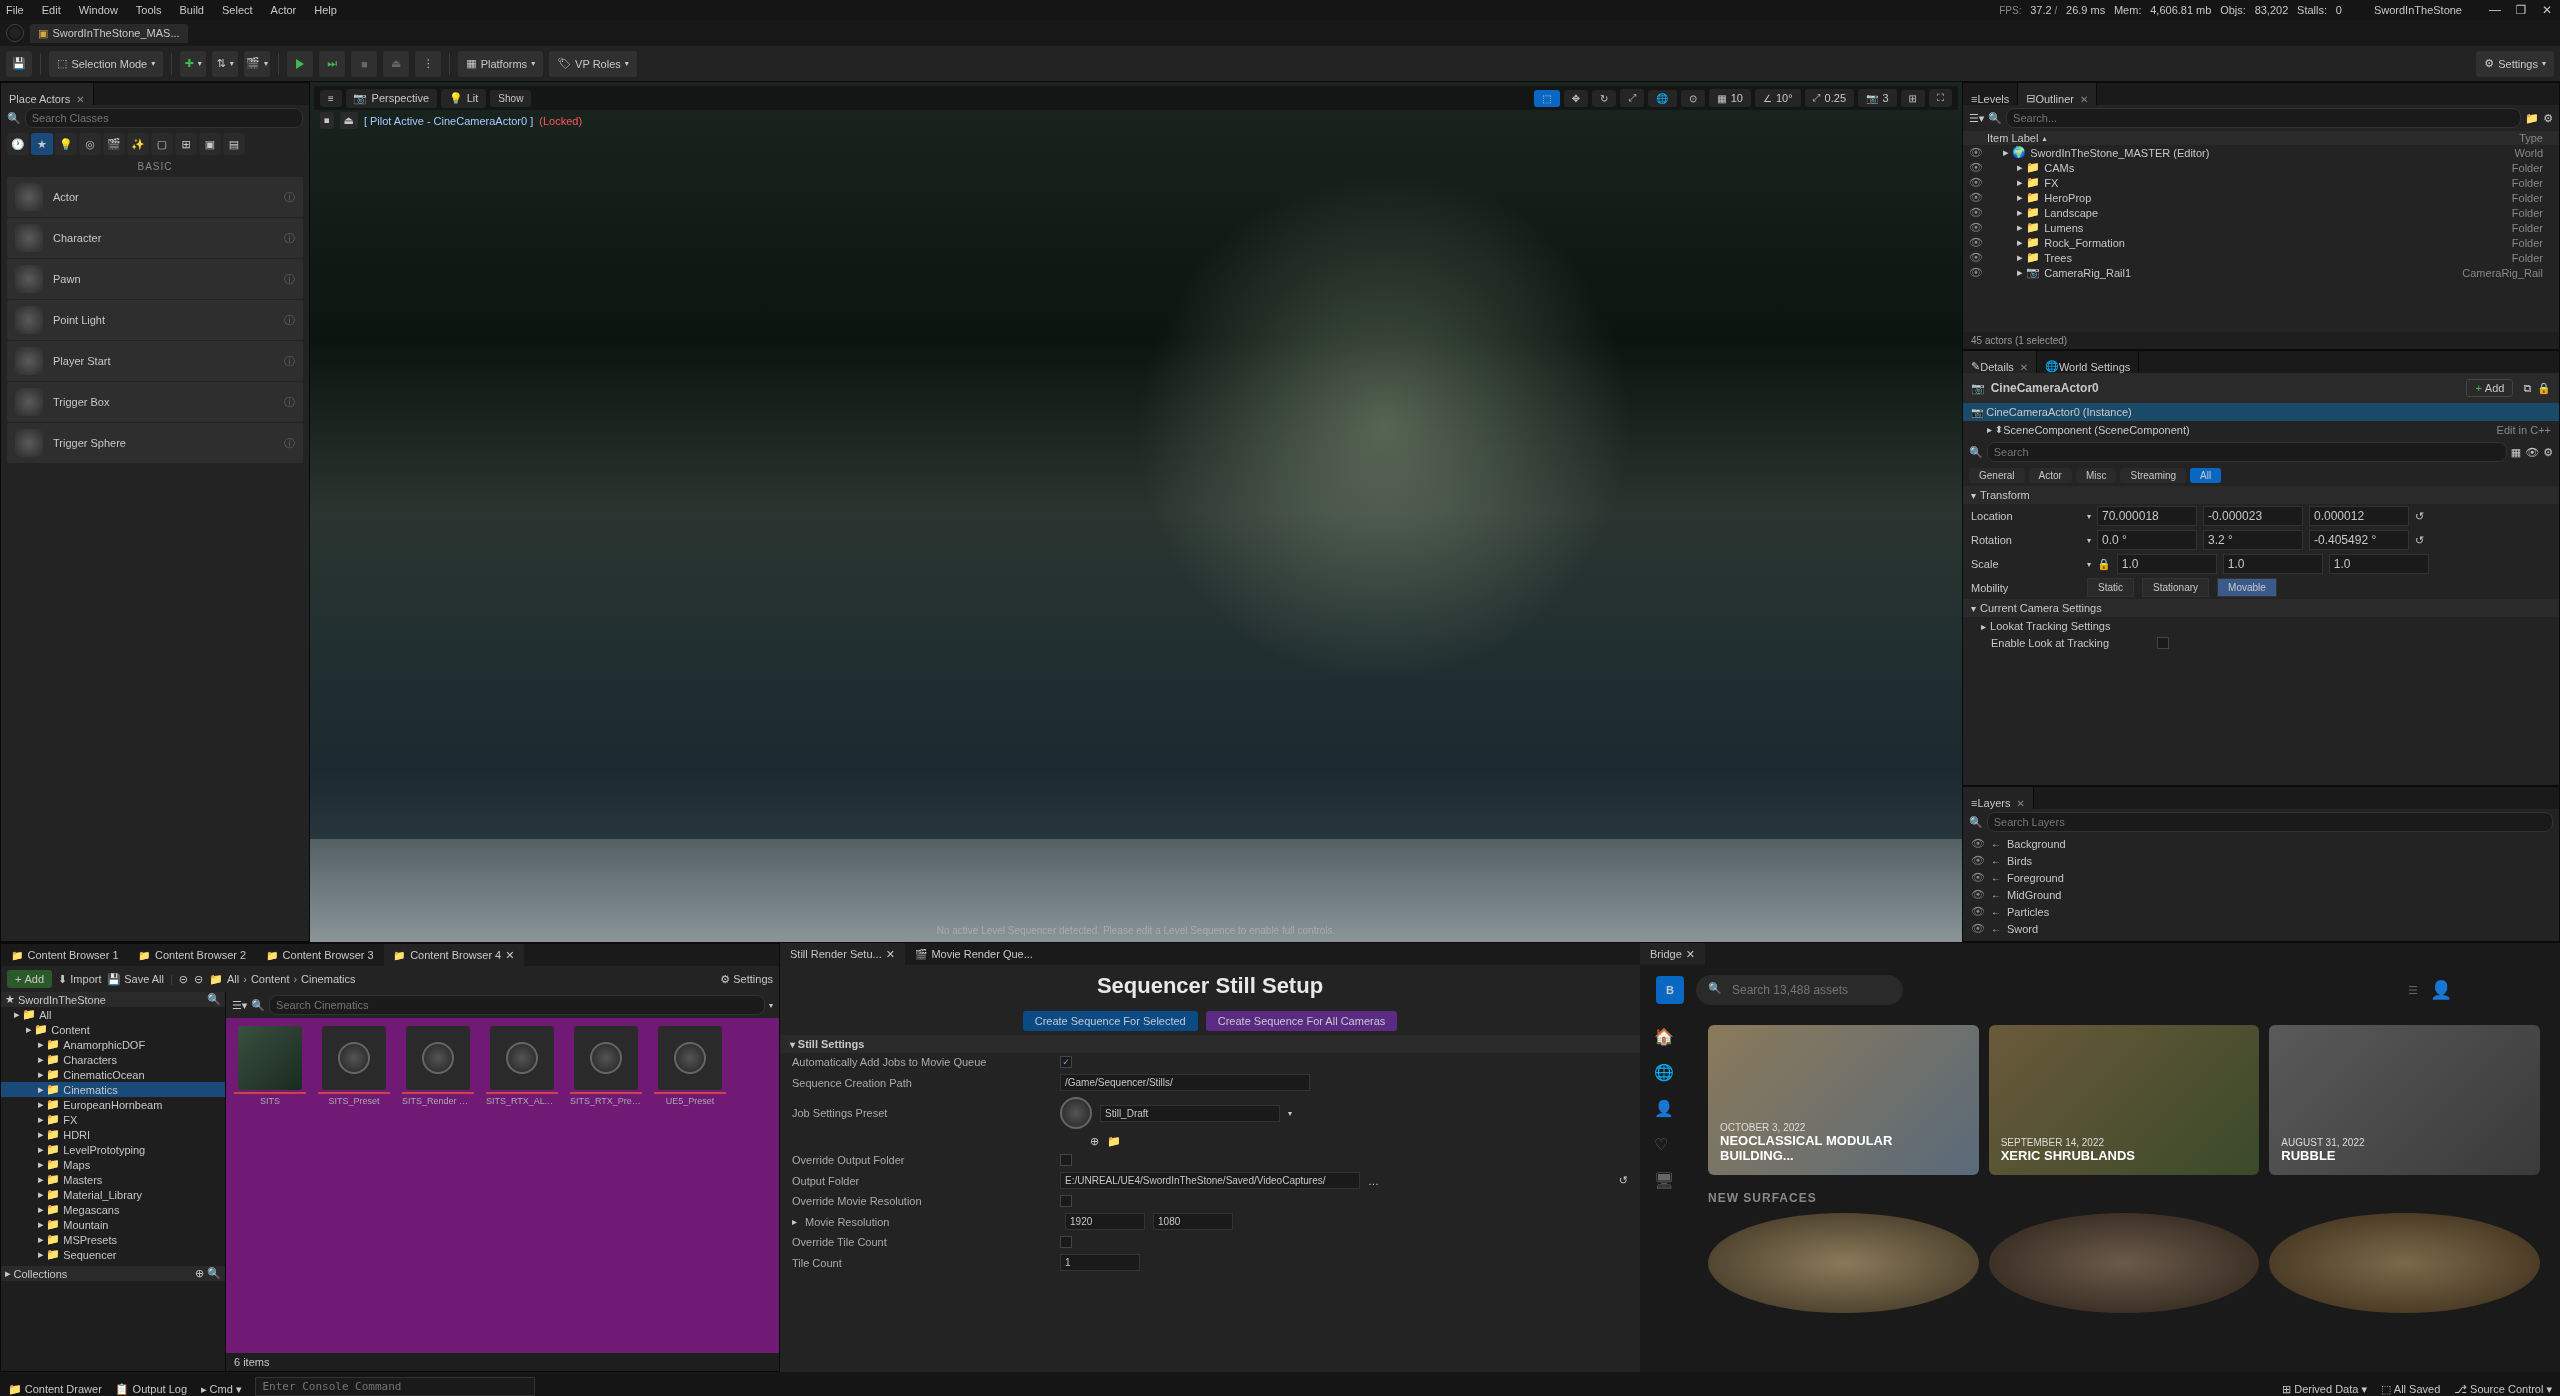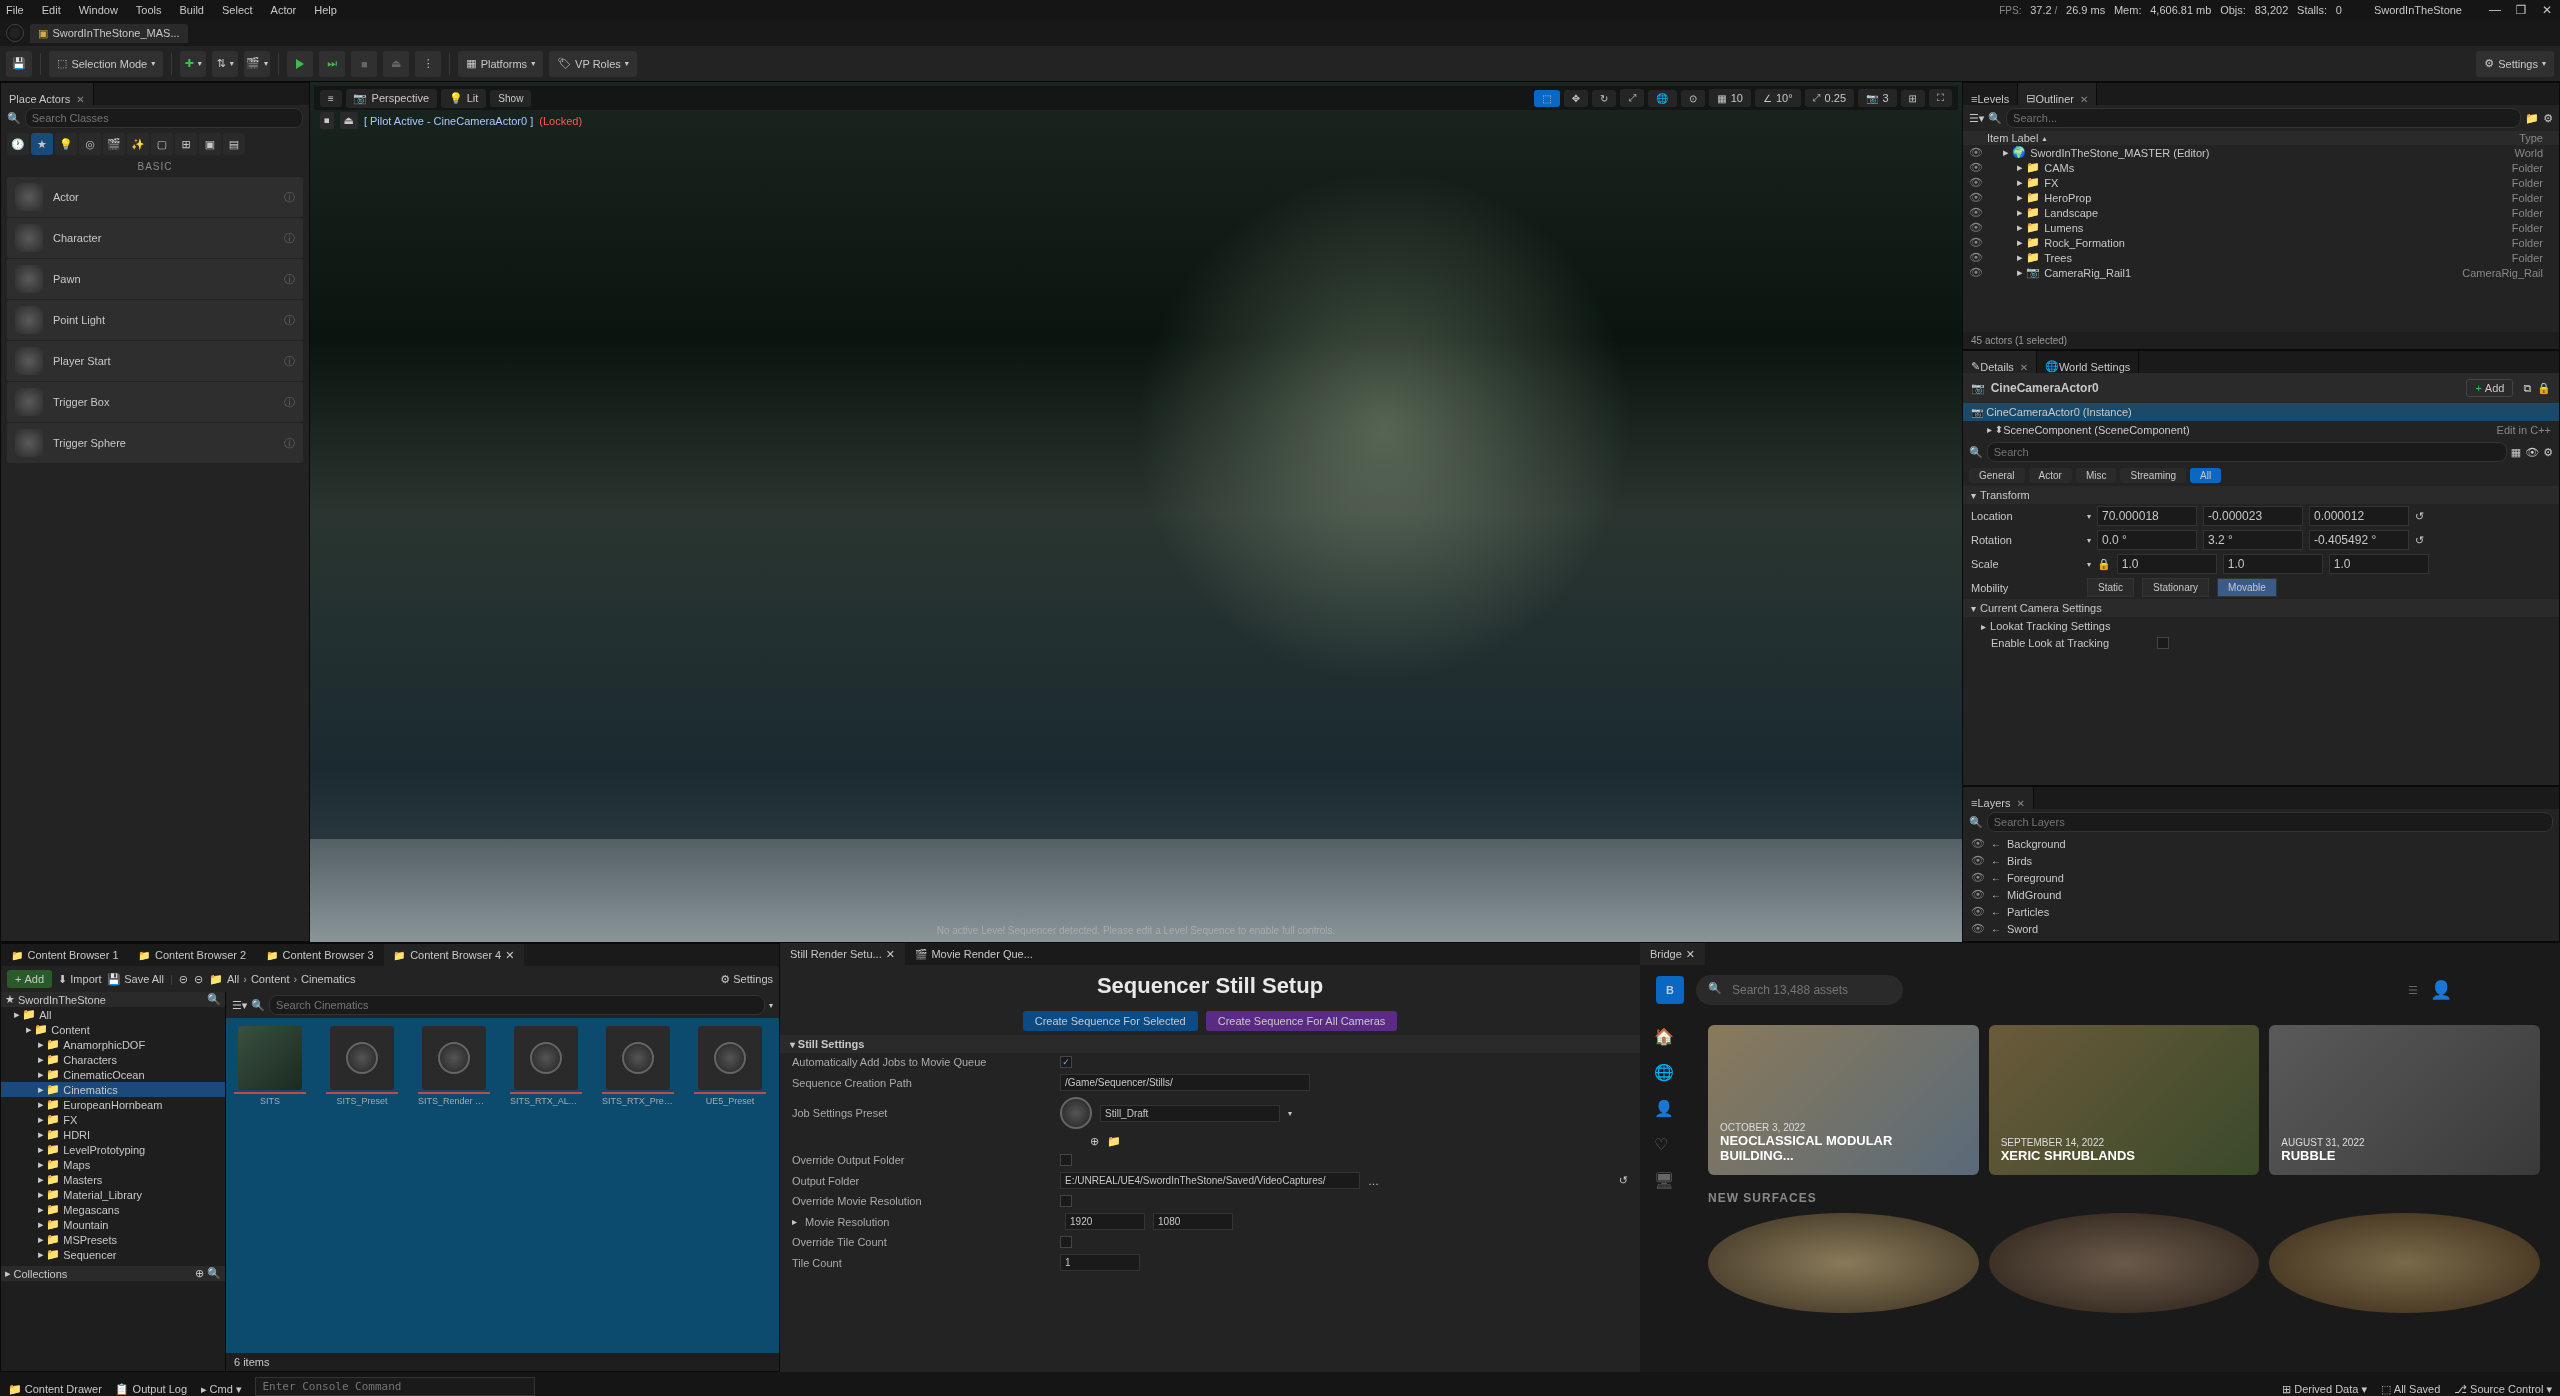--- a/index.html
+++ b/index.html
@@ -73,21 +73,21 @@
 .cb-tabs{height:22px;background:#1a1a1a;display:flex;align-items:center}
 .cb-tab{padding:0 10px;height:22px;display:flex;align-items:center;gap:4px;font-size:10px;color:#888}
 .cb-tab.active{background:#232323;color:#c8c8c8}
 .cb-toolbar{height:26px;display:flex;align-items:center;gap:6px;padding:0 6px;background:#232323}
 .cb-add{background:#2a5a2a;padding:3px 8px;border-radius:3px;display:flex;gap:3px}
 .breadcrumb{display:flex;gap:4px;align-items:center;color:#aaa}
 .cb-body{flex:1;display:flex;min-height:0}
 .folder-tree{width:225px;background:#1e1e1e;overflow:auto;border-right:1px solid #0a0a0a;font-size:10px}
 .ft-row{padding:1px 4px;display:flex;align-items:center;gap:3px}
 .ft-row.sel{background:#1a4a7a}
-.asset-grid{flex:1;background:#0c4a6e;display:flex;flex-wrap:wrap;align-content:flex-start;gap:20px;padding:8px;overflow:auto}
+.asset-grid{flex:1;background:#701a75;display:flex;flex-wrap:wrap;align-content:flex-start;gap:12px;padding:8px;overflow:auto}
 .asset{width:72px;display:flex;flex-direction:column;align-items:center;gap:2px}
 .asset .th{width:64px;height:64px;background:#2a2a2a;border-radius:3px;display:flex;align-items:center;justify-content:center}
 .asset .th.img{background:linear-gradient(135deg,#3a5040,#1a2a20)}
 .asset .lbl{font-size:9px;text-align:center;color:#aaa;overflow:hidden;text-overflow:ellipsis;width:100%;white-space:nowrap}
 .asset .bar{width:100%;height:2px;background:#c44}
 .cb-foot{height:18px;padding:0 8px;font-size:10px;color:#888;display:flex;align-items:center;justify-content:space-between;background:#1e1e1e}
 .still-panel{flex:1;background:#232323;display:flex;flex-direction:column}
 .still-title{text-align:center;font-size:22px;font-weight:600;padding:8px;color:#e8e8e8}
 .still-btns{display:flex;justify-content:center;gap:8px;padding:4px}
 .still-btns .b1{background:#0a4a85;padding:4px 12px;border-radius:3px}

